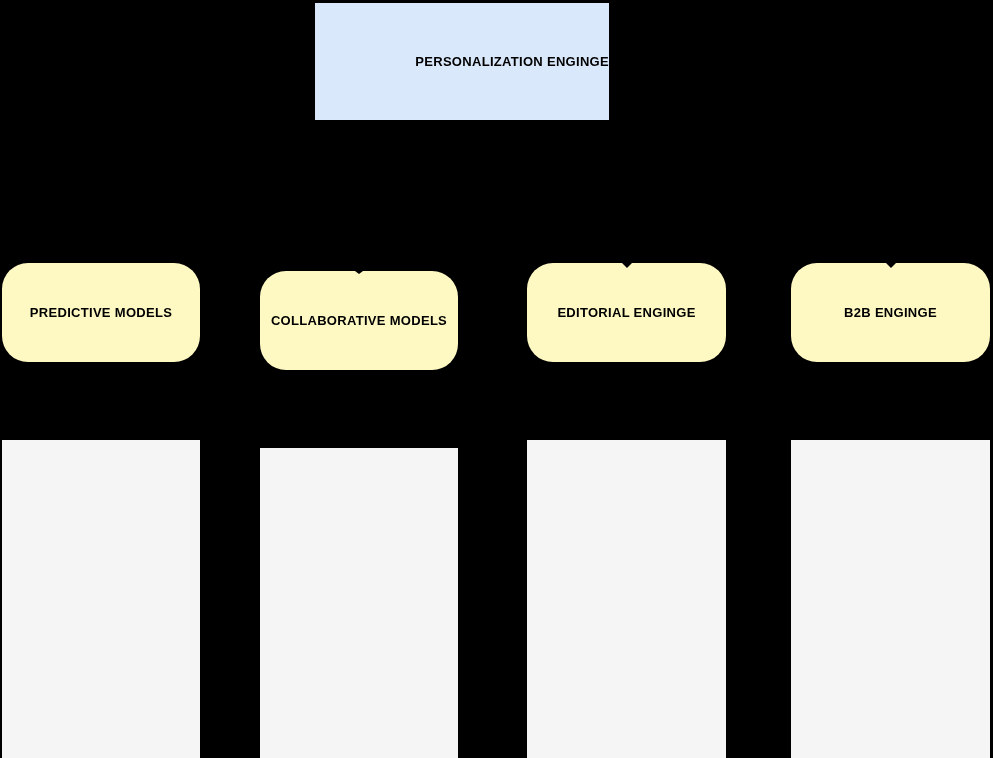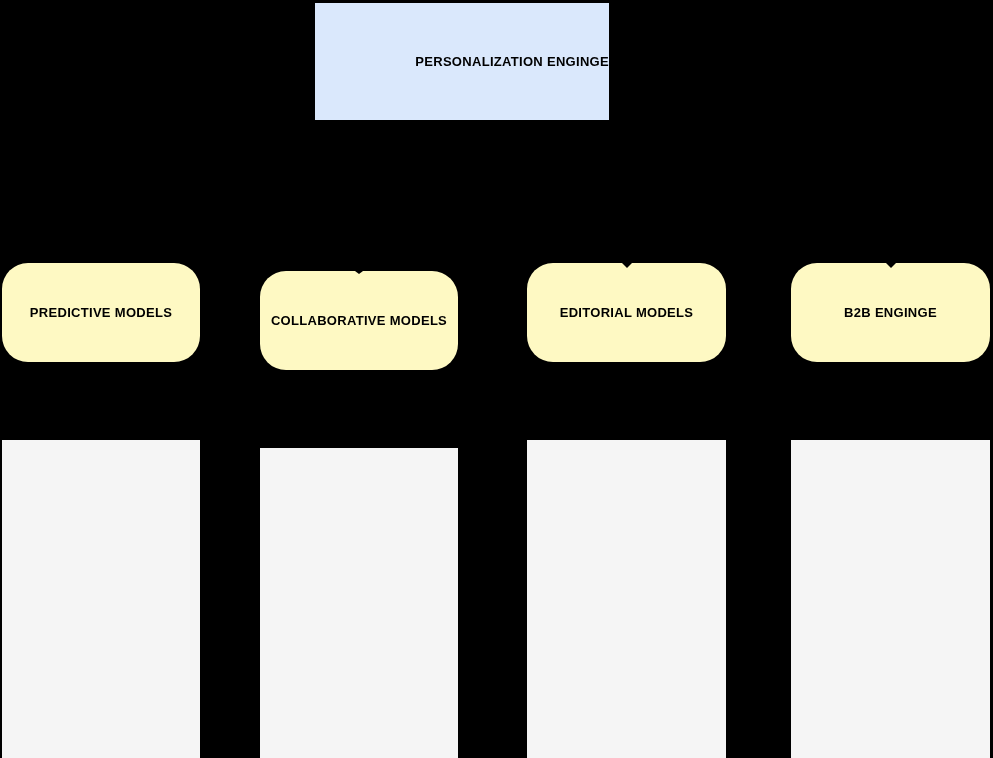--- a/index.html
+++ b/index.html
@@ -84,21 +84,21 @@
   <div class="column">
     
     
     
   </div>
 </div>
 
 <div class="group g3">
   <div class="model-header">
     <span class="notch"></span>
-    <span>EDITORIAL MODELS</span>
+    <span>EDITORIAL ENGINGE</span>
   </div>
   <div class="column">
     
     
     
     
   </div>
 </div>
 
 <div class="group g4">

